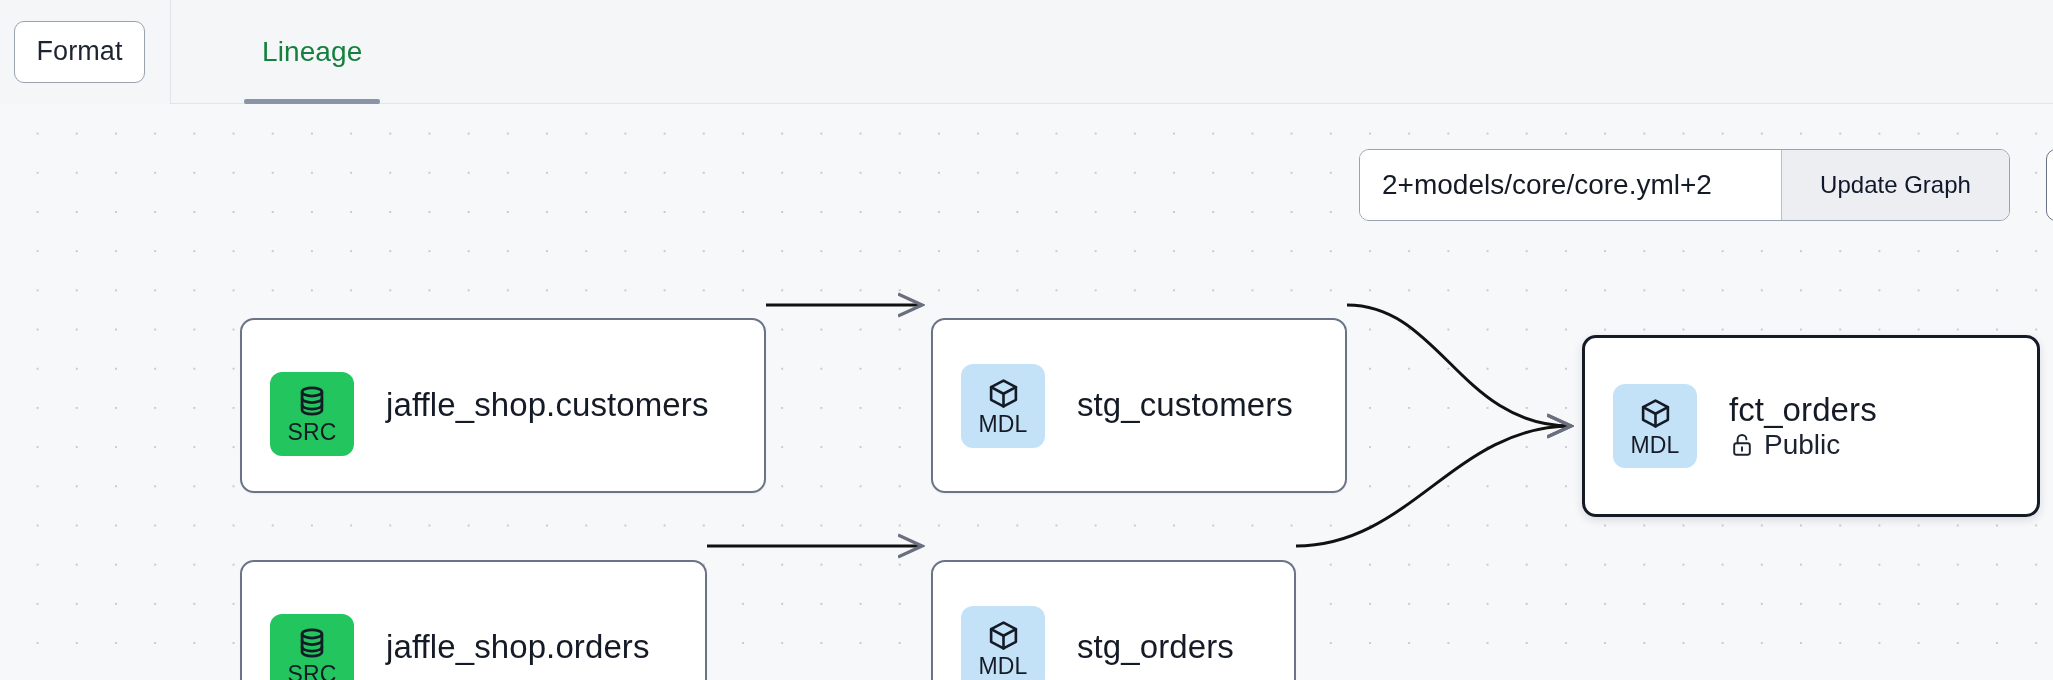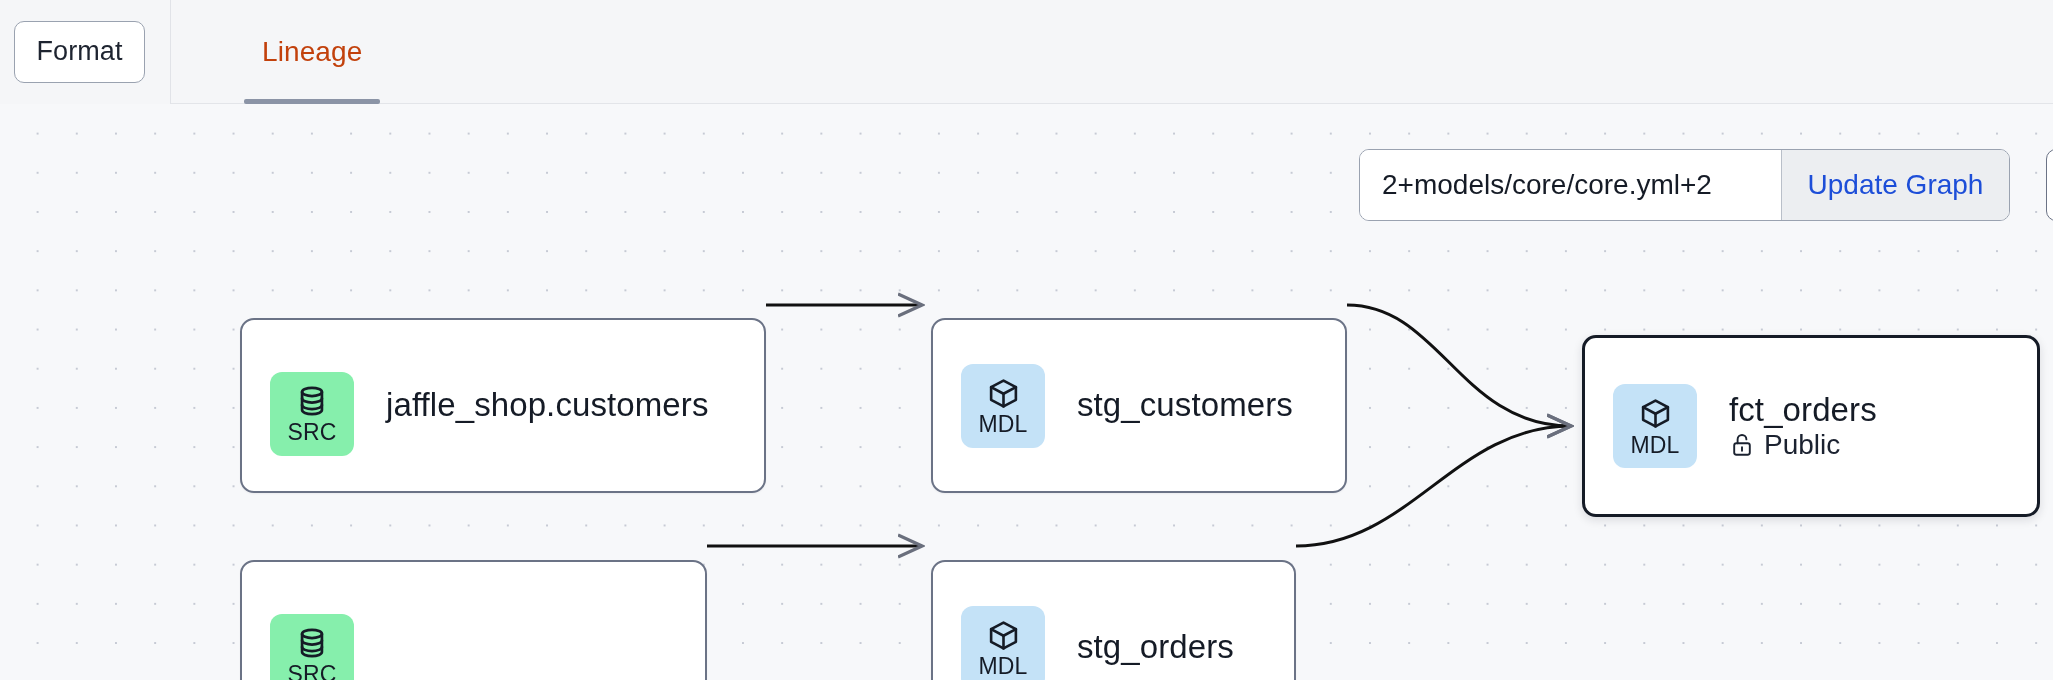--- a/index.html
+++ b/index.html
@@ -71,21 +71,21 @@
     height: 104px;
     display: flex;
     align-items: center;
     padding: 0 28px;
     font-size: 28px;
     color: #2b3342;
     cursor: pointer;
     letter-spacing: 0.1px;
   }
 
-  .tab.active { color: #c2410c; }
+  .tab.active { color: #15803d; }
 
   .tab.active::after {
     content: "";
     position: absolute;
     left: 10px;
     right: 10px;
     bottom: 0;
     height: 5px;
     background: #8b94a6;
     border-radius: 2px;
@@ -135,21 +135,21 @@
     border-radius: 12px;
     display: flex;
     flex-direction: column;
     align-items: center;
     justify-content: center;
     flex: 0 0 auto;
     margin-left: 28px;
     gap: 1px;
   }
 
-  .badge.src { background: #86efac; margin-top: 16px; }
+  .badge.src { background: #22c55e; margin-top: 16px; }
   .badge.mdl { background: #c4e2f7; }
 
   .badge-icon {
     width: 40px;
     height: 36px;
     display: flex;
     align-items: center;
     justify-content: center;
   }
 
@@ -218,22 +218,22 @@
     color: #151b26;
     font-family: "Liberation Sans", sans-serif;
   }
 
   .update-graph-button {
     width: 228px;
     height: 100%;
     border: none;
     border-left: 1px solid #b9bfc9;
     background: #eceef1;
-    color: #1d4ed8;
-    font-size: 28px;
+    color: #0f172a;
+    font-size: 24px;
     font-family: "Liberation Sans", sans-serif;
     display: flex;
     align-items: center;
     justify-content: center;
     cursor: pointer;
     white-space: nowrap;
   }
 
   .side-control {
     position: absolute;
@@ -319,20 +319,23 @@
       <div class="badge src">
         <span class="badge-icon">
           <svg width="34" height="34" viewBox="0 0 24 24" fill="none" stroke="#151b26" stroke-width="1.9" stroke-linecap="round" stroke-linejoin="round">
             <ellipse cx="12" cy="5.6" rx="7" ry="2.9"></ellipse>
             <path d="M5 5.6 v12.8 c0 1.6 3.1 2.9 7 2.9 s7 -1.3 7 -2.9 V5.6"></path>
             <path d="M5 10.2 c0 1.6 3.1 2.9 7 2.9 s7 -1.3 7 -2.9"></path>
             <path d="M5 14.8 c0 1.6 3.1 2.9 7 2.9 s7 -1.3 7 -2.9"></path>
           </svg>
         </span>
         <span class="badge-label">SRC</span>
+      </div>
+      <div class="node-body">
+        <div class="node-title">jaffle_shop.orders</div>
       </div>
     </div>
 
     <div class="node" style="left:931px; top:456px; width:365px; height:175px;">
       <div class="badge mdl">
         <span class="badge-icon">
           <svg width="33" height="33" viewBox="0 0 24 24" fill="none" stroke="#151b26" stroke-width="1.9" stroke-linecap="round" stroke-linejoin="round">
             <path d="M12 2.6 L21 7.4 L21 16.6 L12 21.4 L3 16.6 L3 7.4 Z"></path>
             <path d="M3 7.4 L12 12.2 L21 7.4"></path>
             <path d="M12 12.2 L12 21.4"></path>

